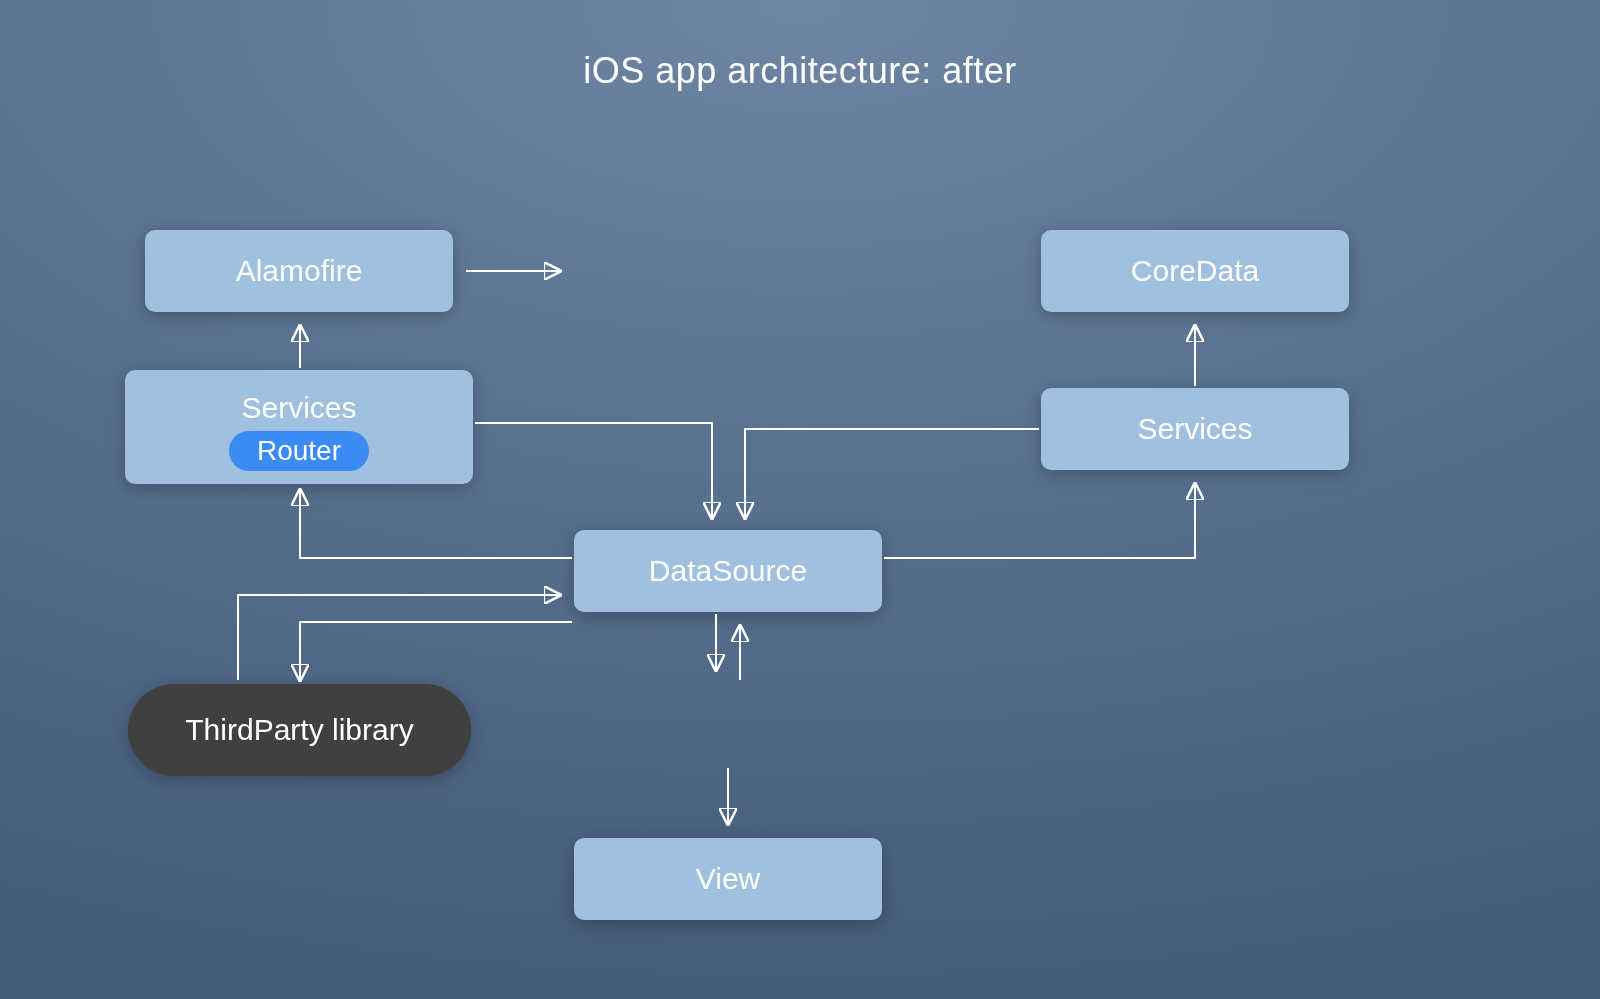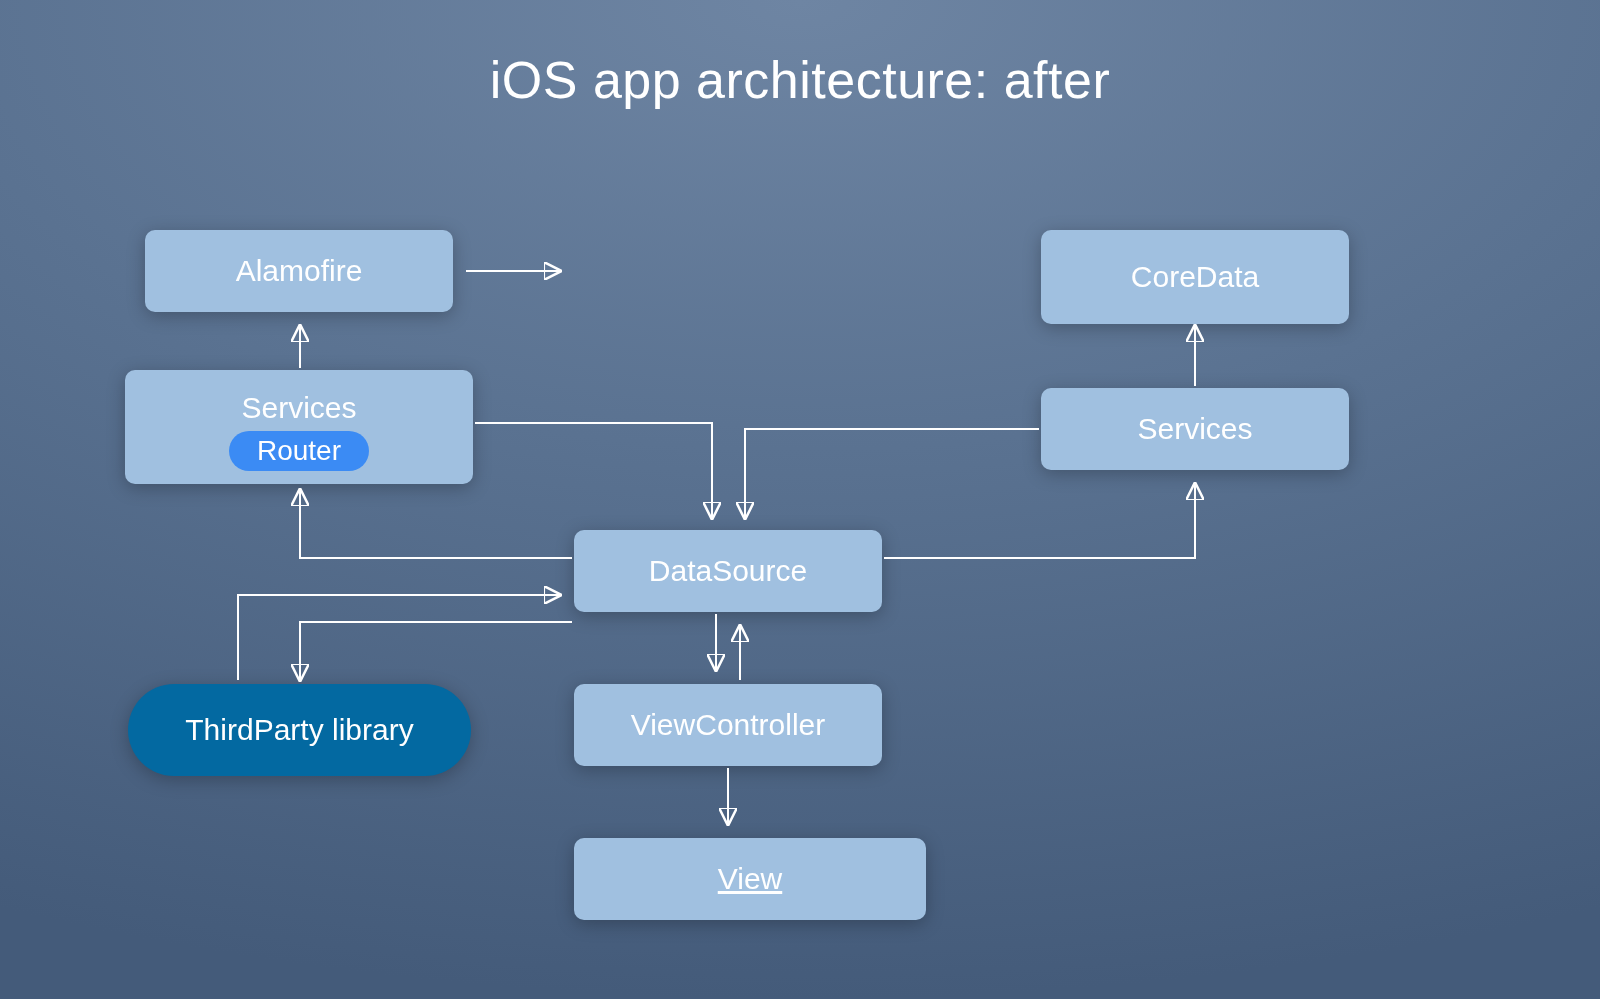--- a/index.html
+++ b/index.html
@@ -14,21 +14,21 @@
     font-family: "Helvetica Neue", "Segoe UI", "Arial", sans-serif;
     font-weight: 300;
   }
   .title {
     position: absolute;
     top: 50px;
     left: 0;
     width: 100%;
     text-align: center;
     color: #ffffff;
-    font-size: 52px;
+    font-size: 36px;
     font-weight: 300;
     letter-spacing: 0.5px;
   }
   .canvas {
     position: absolute;
     top: 0;
     left: 0;
     width: 1600px;
     height: 999px;
   }
@@ -38,21 +38,21 @@
     color: #ffffff;
     font-size: 30px;
     font-weight: 300;
     display: flex;
     align-items: center;
     justify-content: center;
     border-radius: 10px;
     box-shadow: 0 4px 18px rgba(0,0,0,0.25);
   }
   .node.primary {
-    background: #0369a1;
+    background: #404040;
   }
   .node.pill {
     border-radius: 999px;
   }
   .node.services {
     flex-direction: column;
     padding-top: 8px;
   }
   .node .inner-label {
     font-size: 30px;
@@ -78,46 +78,43 @@
 
 <div class="title">iOS app architecture: after</div>
 
 <div class="canvas">
 
   <div class="node" style="left:145px; top:230px; width:308px; height:82px;align-items:center;">
     <span>Alamofire</span>
   </div>
 
 
-  <div class="node" style="left:1041px; top:230px; width:308px; height:94px;">
+  <div class="node" style="left:1041px; top:230px; width:308px; height:82px;">
     <span>CoreData</span>
   </div>
 
   <div class="node services" style="left:125px; top:370px; width:348px; height:106px;">
     <span class="inner-label">Services</span>
     <span class="sub-pill">Router</span>
   </div>
 
   <div class="node" style="left:1041px; top:388px; width:308px; height:82px;">
     <span>Services</span>
   </div>
 
   <div class="node" style="left:574px; top:530px; width:308px; height:82px;align-items:center;">
     <span>DataSource</span>
   </div>
 
   <div class="node primary pill" style="left:128px; top:684px; width:343px; height:92px;">
     <span>ThirdParty library</span>
   </div>
 
-  <div class="node" style="left:574px; top:684px; width:308px; height:82px;">
-    <span>ViewController</span>
-  </div>
 
-  <div class="node" style="left:574px; top:838px; width:352px; height:82px;text-decoration:underline;">
+  <div class="node" style="left:574px; top:838px; width:308px; height:82px;">
     <span>View</span>
   </div>
 
   <svg class="connectors" width="1600" height="999">
     <defs>
       <marker id="ah" viewBox="0 0 10 10" refX="9" refY="5" markerWidth="9" markerHeight="9" orient="auto-start-reverse">
         <path d="M 0 0 L 10 5 L 0 10 z" fill="none" stroke="#ffffff" stroke-width="1.4"></path>
       </marker>
     </defs>
     <g stroke="#ffffff" stroke-width="2" fill="none">

